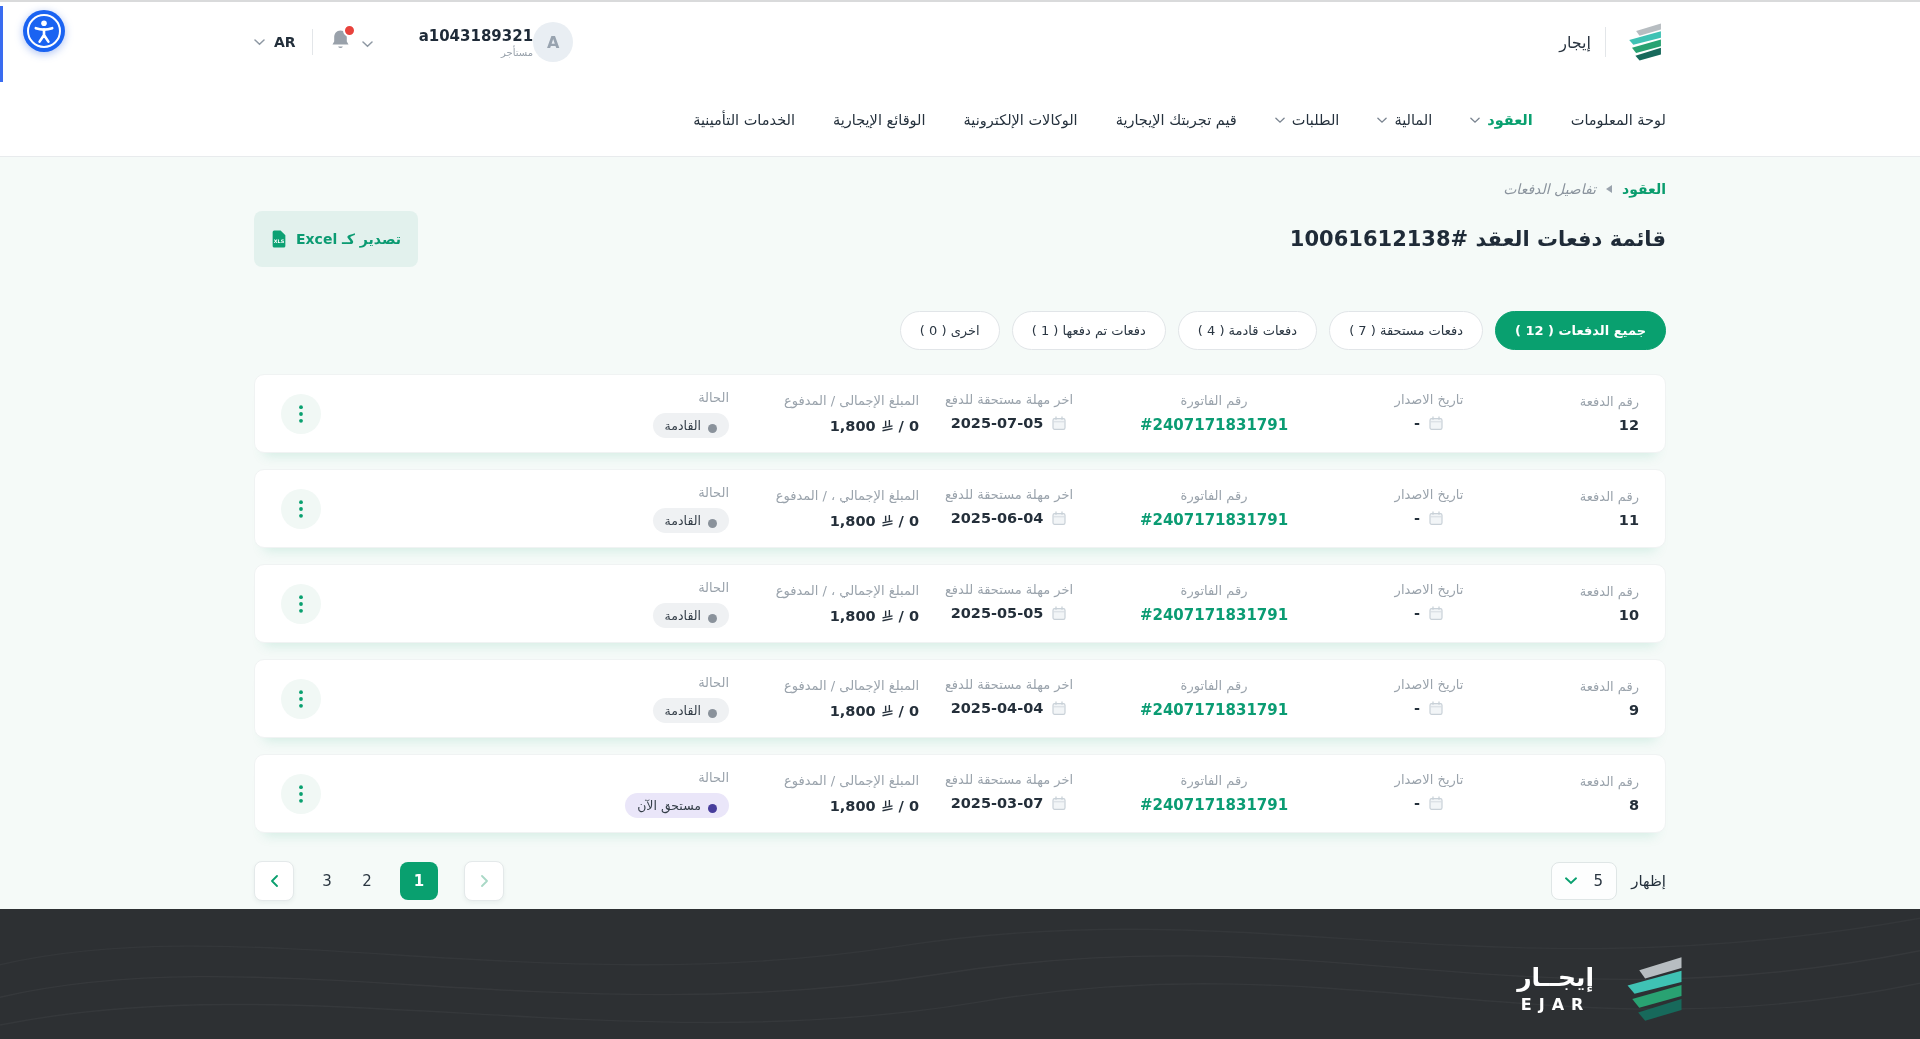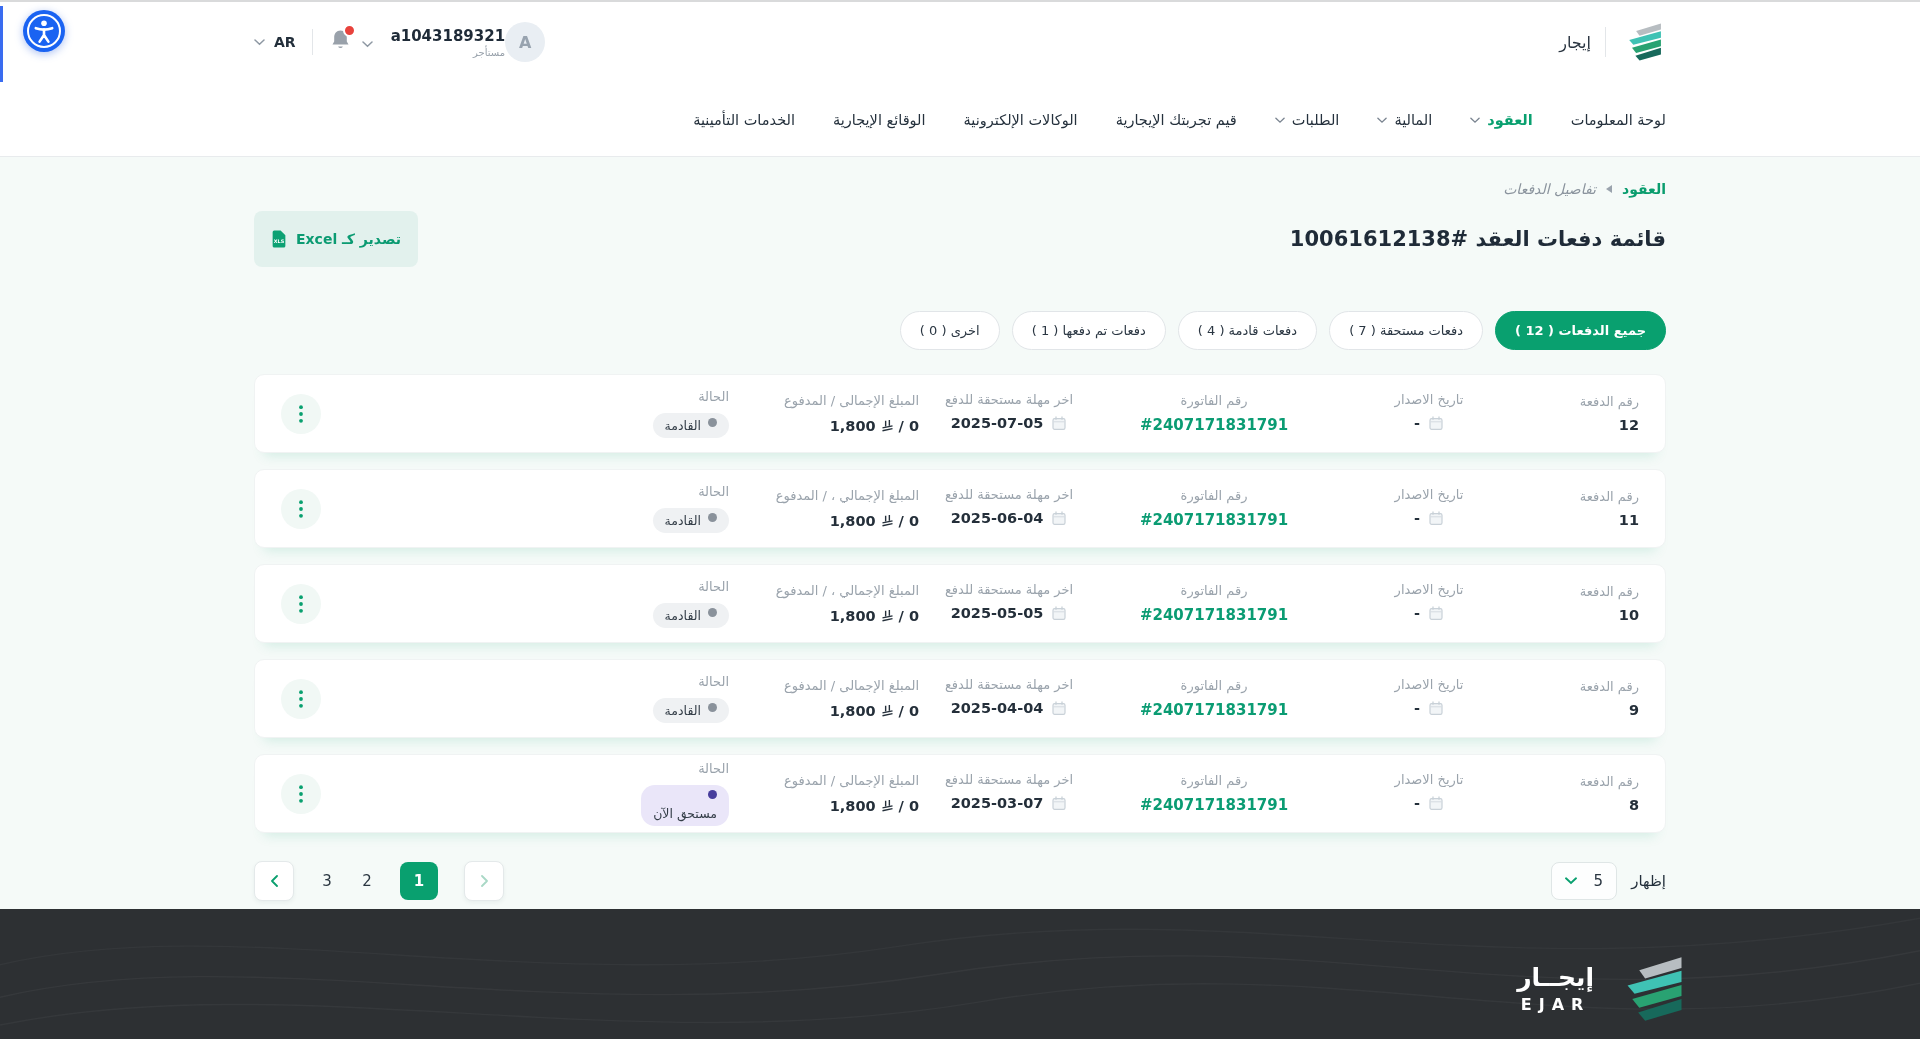--- a/index.html
+++ b/index.html
@@ -17,21 +17,21 @@
   header.site-header { background: #fff; border-bottom: 1px solid #e8ebed; position: relative; }
   .container { width: 1412px; margin: 0 auto; }
   .topbar { height: 84px; display: flex; align-items: center; justify-content: space-between; }
   .brand { display: flex; align-items: center; gap: 14px; cursor: pointer; }
   .brand .mark { width: 46px; height: 40px; }
   .brand-divider { width: 1px; height: 30px; background: #e3e6e9; }
   .brand-label { font-size: 16px; color: #2a3541; }
   .user-cluster { display: flex; align-items: center; }
   .avatar { width: 40px; height: 40px; border-radius: 50%; background: #e9eef3; color: #98a3af;
     display: flex; align-items: center; justify-content: center; font-size: 16px; font-weight: bold; }
-  .user-meta { margin-left: 0; text-align: right; cursor: pointer; }
+  .user-meta { margin-left: 28px; text-align: right; cursor: pointer; }
   .user-id { font-size: 15px; font-weight: bold; color: #1f2b38; direction: ltr; }
   .user-role { font-size: 10px; color: #98a1ab; margin-top: 2px; }
   .chev { display: inline-block; }
   .user-chev { margin: 0 18px 0 10px; cursor: pointer; }
   .bell-wrap { position: relative; cursor: pointer; margin-left: 16px; }
   .bell-dot { position: absolute; top: -4px; right: -4px; width: 13px; height: 13px; border-radius: 50%;
     background: #e8423c; border: 2px solid #fff; }
   .top-divider { width: 1px; height: 26px; background: #e3e6e9; margin-left: 16px; }
   .lang { display: flex; align-items: center; gap: 9px; cursor: pointer; text-align: center; }
   .lang-label { font-size: 14px; font-weight: bold; color: #232f3b; }
@@ -64,24 +64,24 @@
     box-shadow: 0 12px 12px -10px rgba(14,160,111,.16);
     display: grid; grid-template-columns: 110px 200px 230px 180px 190px 170px 1fr;
     align-items: center; padding: 0 26px; }
   .chead { font-size: 13px; color: #9aa3ac; margin-bottom: 8px; white-space: nowrap; }
   .cval { font-size: 14.5px; color: #242f3a; font-weight: 600; }
   .c-issue, .c-invoice, .c-due { text-align: center; }
   .withicon { display: inline-flex; align-items: center; gap: 8px; }
   .ltr { direction: ltr; unicode-bidi: isolate; }
   .invoice-val { color: #0b9c73; font-weight: bold; font-size: 15px; cursor: pointer; }
   .amount-val { direction: ltr; display: inline-flex; align-items: center; gap: 5px; }
-  .badge { display: inline-flex; align-items: flex-start; gap: 7px; background: #eff1f3; border-radius: 14px;
+  .badge { display: inline-flex; align-items: flex-end; gap: 7px; background: #eff1f3; border-radius: 14px;
     padding: 5px 12px; font-size: 12.5px; color: #333d47; font-weight: normal; }
   .badge .dot { width: 9px; height: 9px; border-radius: 50%; background: #8a929b; }
-  .badge.due-now { background: #eae6f9; flex-direction: column; }
+  .badge.due-now { background: #eae6f9; }
   .badge.due-now .dot { background: #473d9c; }
   .c-kebab { justify-self: end; }
   .kebab { width: 40px; height: 40px; border-radius: 50%; background: #f1f8f5; border: none; cursor: pointer;
     display: flex; align-items: center; justify-content: center; }
 
   .pagination-row { margin-top: 28px; display: flex; align-items: center; justify-content: space-between; padding-bottom: 8px; }
   .perpage { display: flex; align-items: center; gap: 14px; }
   .perpage-label { font-size: 15px; color: #232f3b; }
   .perpage-box { width: 66px; height: 38px; border: 1px solid #dfe6e6; border-radius: 8px; background: #fdfefe;
     display: flex; align-items: center; justify-content: space-between; padding: 0 13px; cursor: pointer; }

